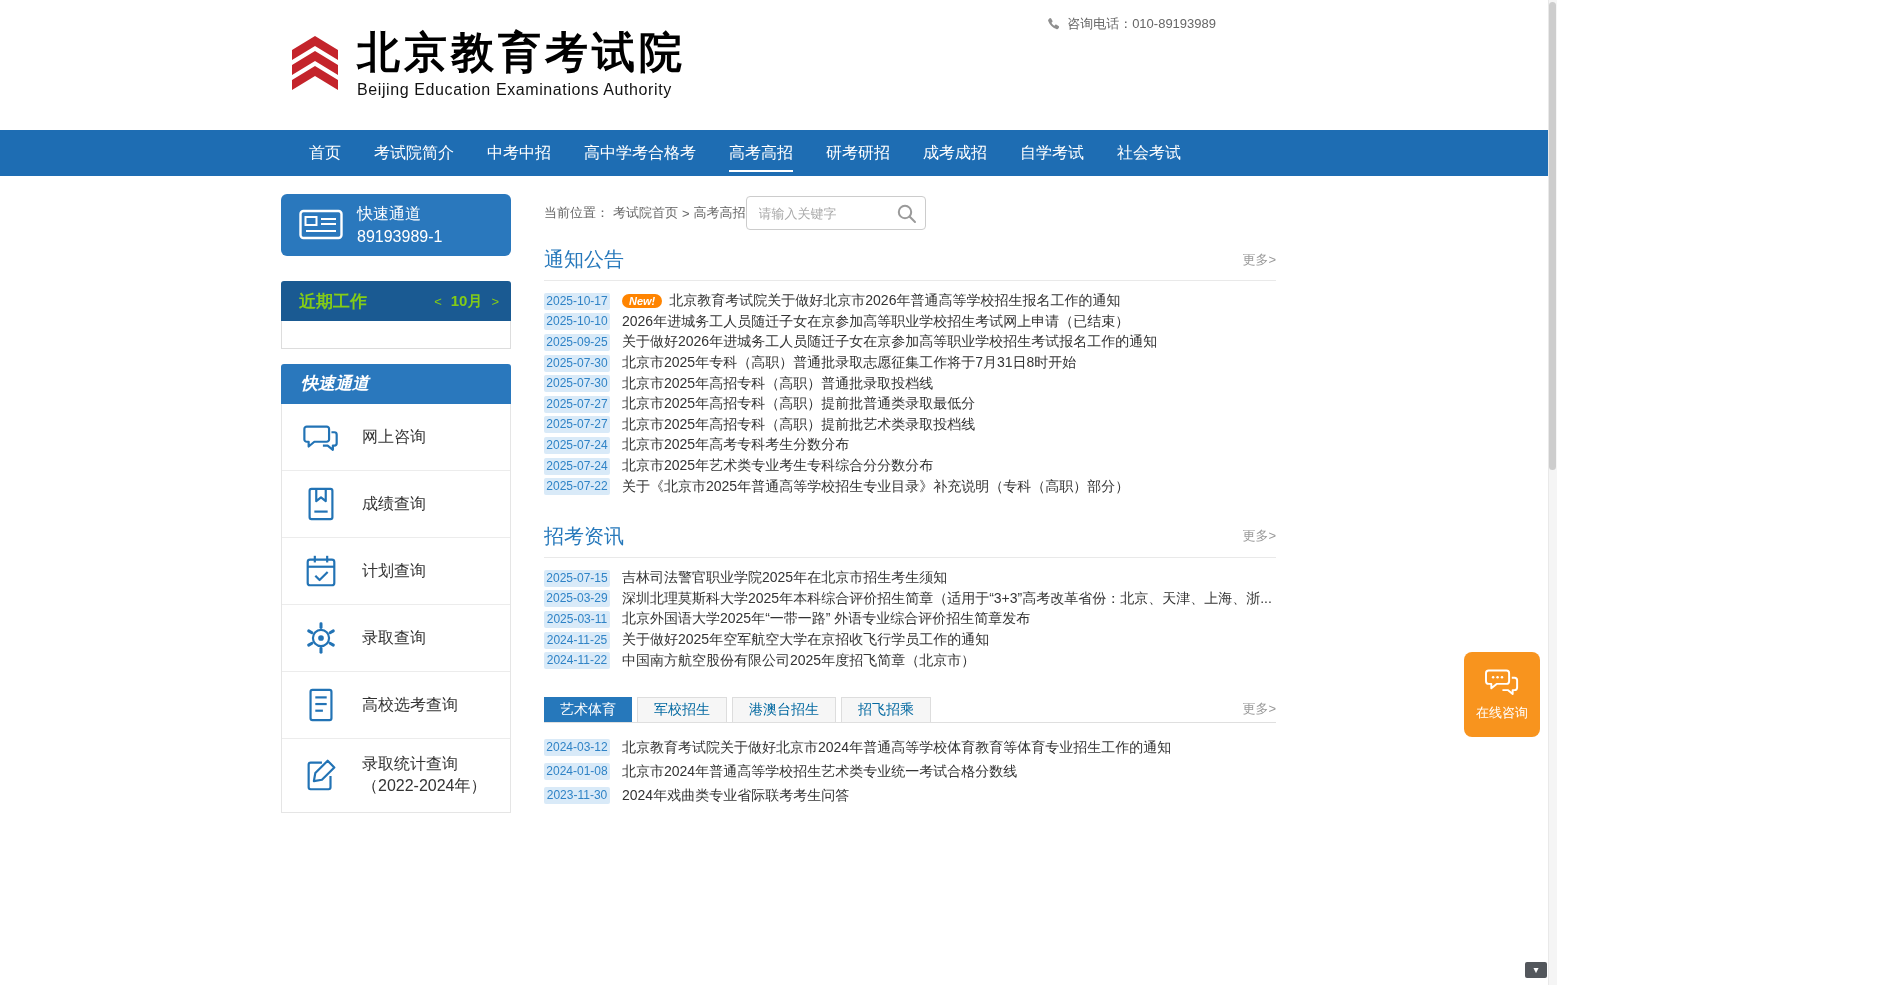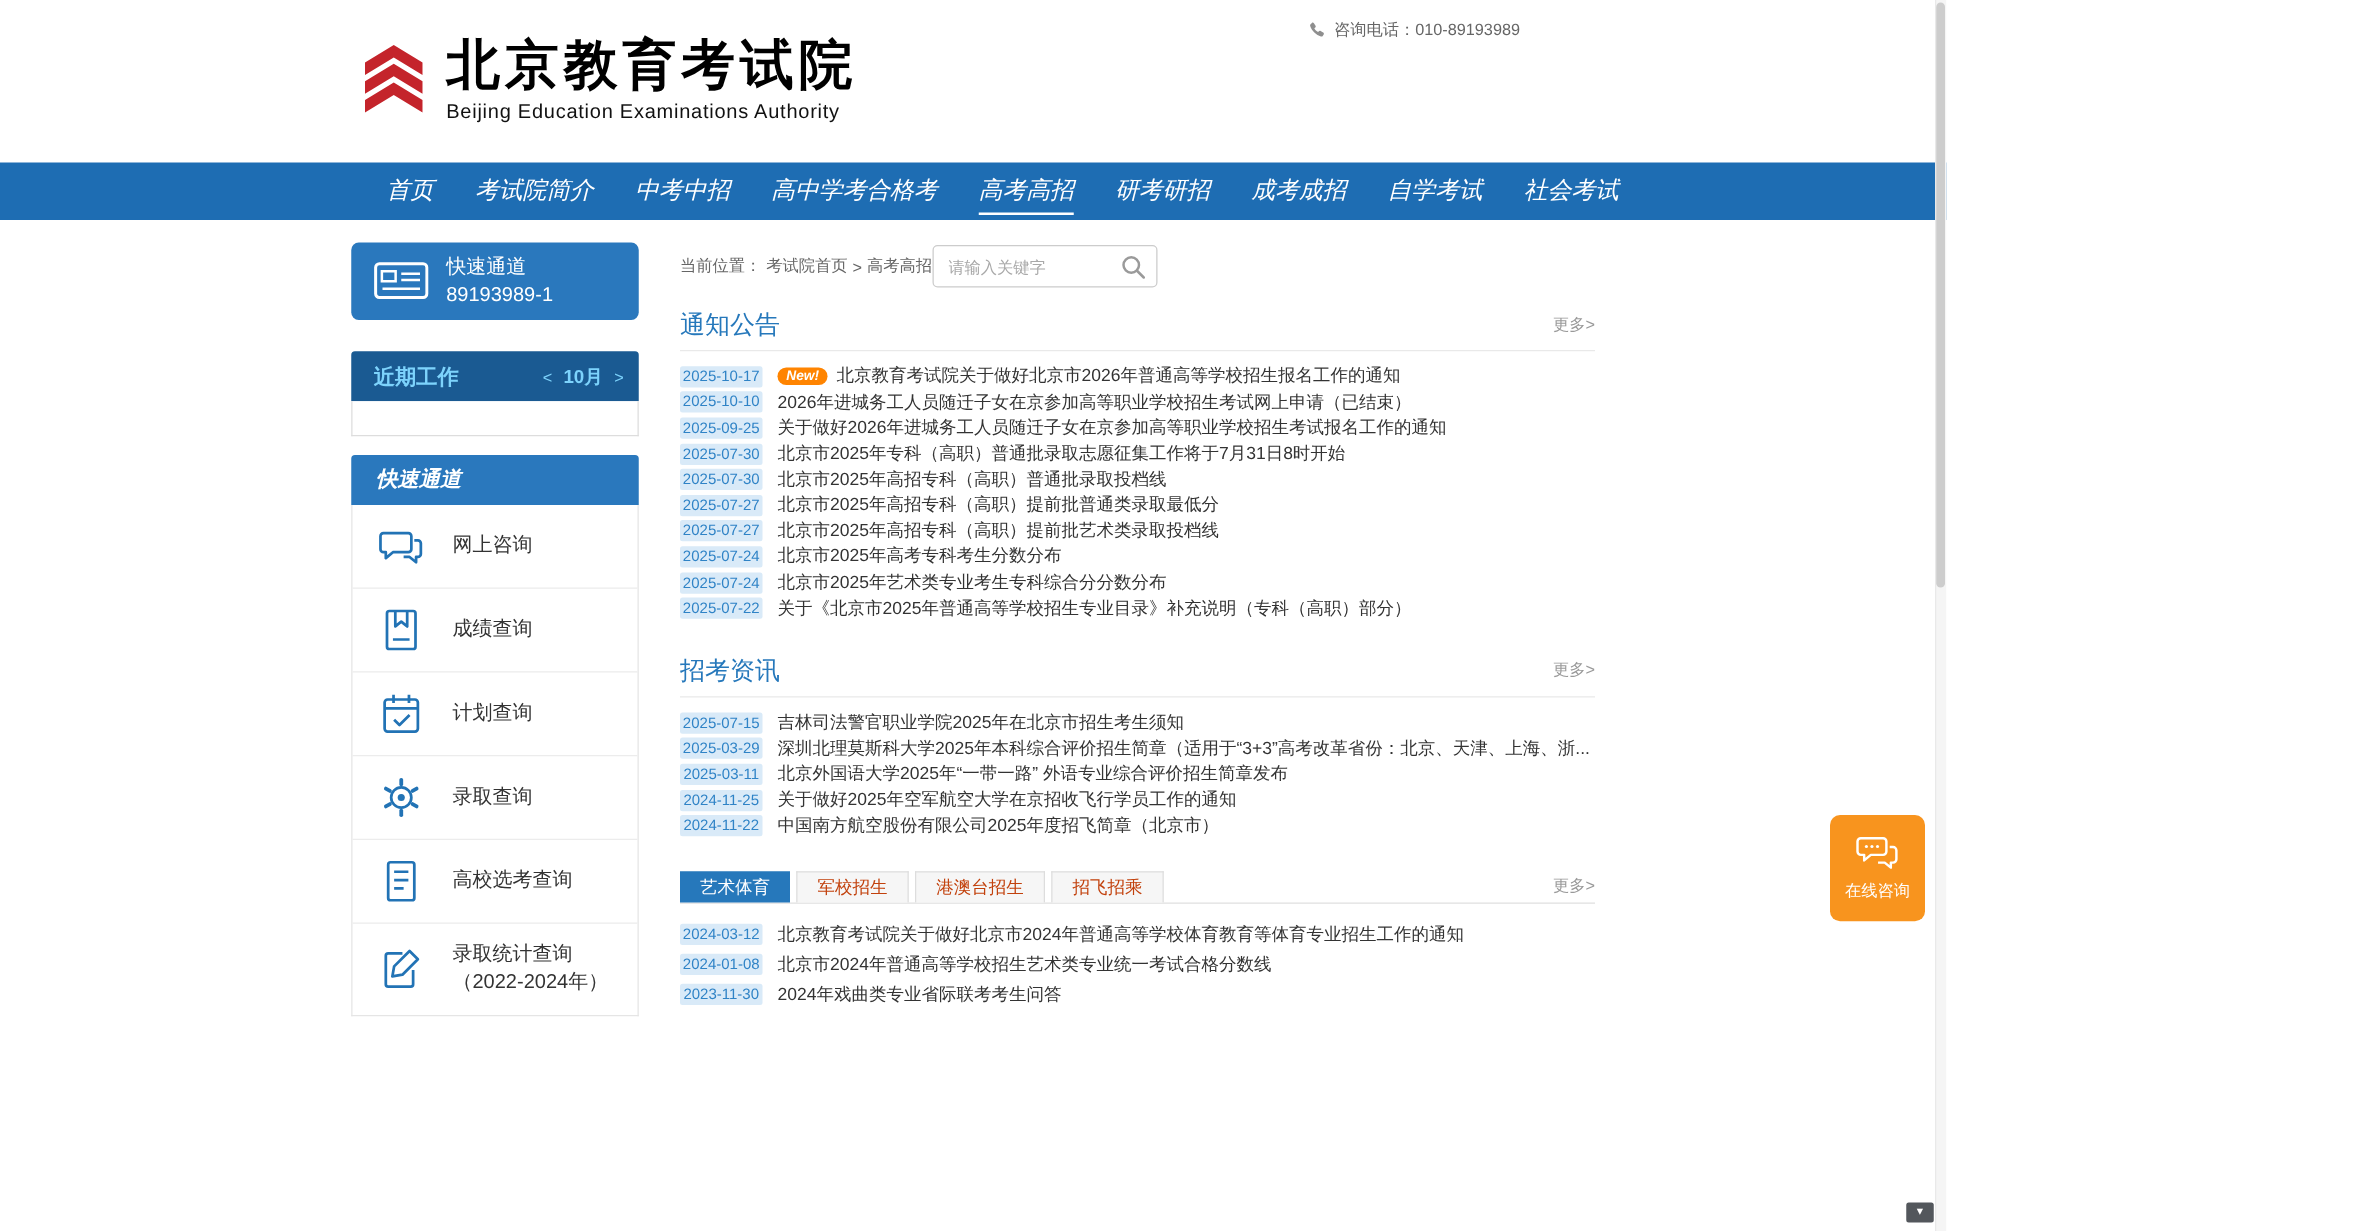--- a/index.html
+++ b/index.html
@@ -13,33 +13,33 @@
   .hotline { position:absolute; top:15px; right:60px; display:flex; align-items:center; gap:6px; color:#666; font-size:13px; }
   .logo-wrap { position:absolute; left:4px; top:28px; display:flex; align-items:flex-start; }
   .logo-icon { width:60px; height:64px; margin-top:4px; }
   .logo-text { margin-left:12px; }
   .logo-title { font-family:"DejaVu Serif","Liberation Serif",serif; font-weight:bold; font-size:43px; color:#000; letter-spacing:4px; line-height:1.15; }
   .logo-sub { font-size:16px; color:#111; letter-spacing:0.6px; margin-top:4px; }
 
   
   .navbar { height:46px; background:#1e6db3; }
   .navbar .shell { display:flex; gap:33px; padding-left:28px; height:46px; }
-  .nav-item { color:#fff; font-size:19px; line-height:46px; cursor:pointer; position:relative; white-space:nowrap;font-style:italic; }
+  .nav-item { color:#fff; font-size:16px; line-height:46px; cursor:pointer; position:relative; white-space:nowrap; }
   .nav-item.active::after { content:""; position:absolute; left:0; right:0; bottom:4px; height:2px; background:#fff; }
 
   
   .content { display:flex; margin-top:18px; }
   .sidebar { width:230px; flex:none; }
   .main { flex:1; margin-left:33px; min-width:0; }
 
   
   .phone-card { height:62px; background:#2a78bd; border-radius:6px; display:flex; align-items:center; padding-left:18px; cursor:default; }
   .phone-card .txt { color:#fff; font-size:16px; line-height:1.45; margin-left:14px; }
   .recent { margin-top:25px; }
-  .recent-bar { height:40px; background:#1a5a92; border-radius:3px 3px 0 0; display:flex; align-items:center; padding:0 12px 0 18px; color:#7dd3fc; }
+  .recent-bar { height:40px; background:#1a5a92; border-radius:3px 3px 0 0; display:flex; align-items:center; padding:0 12px 0 18px; color:#84cc16; }
   .recent-title { font-size:17px; font-weight:bold; flex:1; }
   .recent-ctrl { display:flex; align-items:center; gap:9px; font-size:14px; }
   .recent-ctrl .month { font-size:15px; font-weight:bold; }
   .recent-ctrl .arr { cursor:pointer; font-size:13px; }
   .recent-body { height:28px; background:#fff; border:1px solid #ddd; border-top:none; }
   .quick { margin-top:15px; }
   .quick-head { height:40px; background:#2a78bd; border-radius:3px 3px 0 0; color:#fff; font-size:17px; font-weight:bold; line-height:40px; padding-left:20px;font-style:italic; }
   .quick-list { border:1px solid #e5e5e5; border-top:none; background:#fff; }
   .quick-item { display:flex; align-items:center; padding:14px 10px 14px 20px; cursor:pointer; }
   .quick-item + .quick-item { border-top:1px solid #ececec; }
@@ -60,21 +60,21 @@
   .more-link { font-size:13px; color:#999; cursor:pointer; }
 
   .news-list { list-style:none; margin-top:10px; }
   .news-row { height:20.6px; display:flex; align-items:center; overflow:hidden; }
   .date-badge { flex:none; width:66px; height:17px; line-height:17px; text-align:center; background:#d9eaf8; color:#2f83c6; font-size:12px; border-radius:2px; margin-right:12px; }
   .new-badge { flex:none; background:#ff8400; color:#fff; font-size:11px; font-weight:bold; font-style:italic; border-radius:8px; padding:1px 7px; margin-right:7px; }
   .news-title { font-size:14px; color:#333; cursor:pointer; white-space:nowrap; overflow:hidden; text-overflow:ellipsis; }
 
   .sec2 { margin-top:26px; }
   .tabs-row { margin-top:26px; display:flex; align-items:flex-end; border-bottom:1px solid #dfdfdf; }
-  .tab { height:25px; line-height:25px; padding:0 16px; font-size:14px; margin-right:5px; cursor:pointer; background:#f6f6f6; border:1px solid #ddd; border-bottom:none; color:#c2410c; line-height:23px; }
+  .tab { height:25px; line-height:25px; padding:0 16px; font-size:14px; margin-right:5px; cursor:pointer; background:#f6f6f6; border:1px solid #ddd; border-bottom:none; color:#0369a1; line-height:23px; }
   .tab.active { background:#2678bb; border:none; color:#fff; line-height:25px; }
   .tabs-row .more-link { margin-left:auto; align-self:center; }
   .tab-list { list-style:none; margin-top:13px; }
   .tab-list .news-row { height:24px; }
 
   
   .consult-btn { position:absolute; left:1464px; top:652px; width:76px; height:85px; background:#f8941e; border-radius:8px; display:flex; flex-direction:column; align-items:center; justify-content:center; gap:5px; cursor:pointer; }
   .consult-btn .c-label { color:#fff; font-size:13px; }
   .collapse-btn { position:absolute; left:1525px; top:962px; width:22px; height:16px; background:#53575c; border-radius:2px; color:#fff; font-size:10px; line-height:15px; text-align:center; cursor:pointer; }
 

